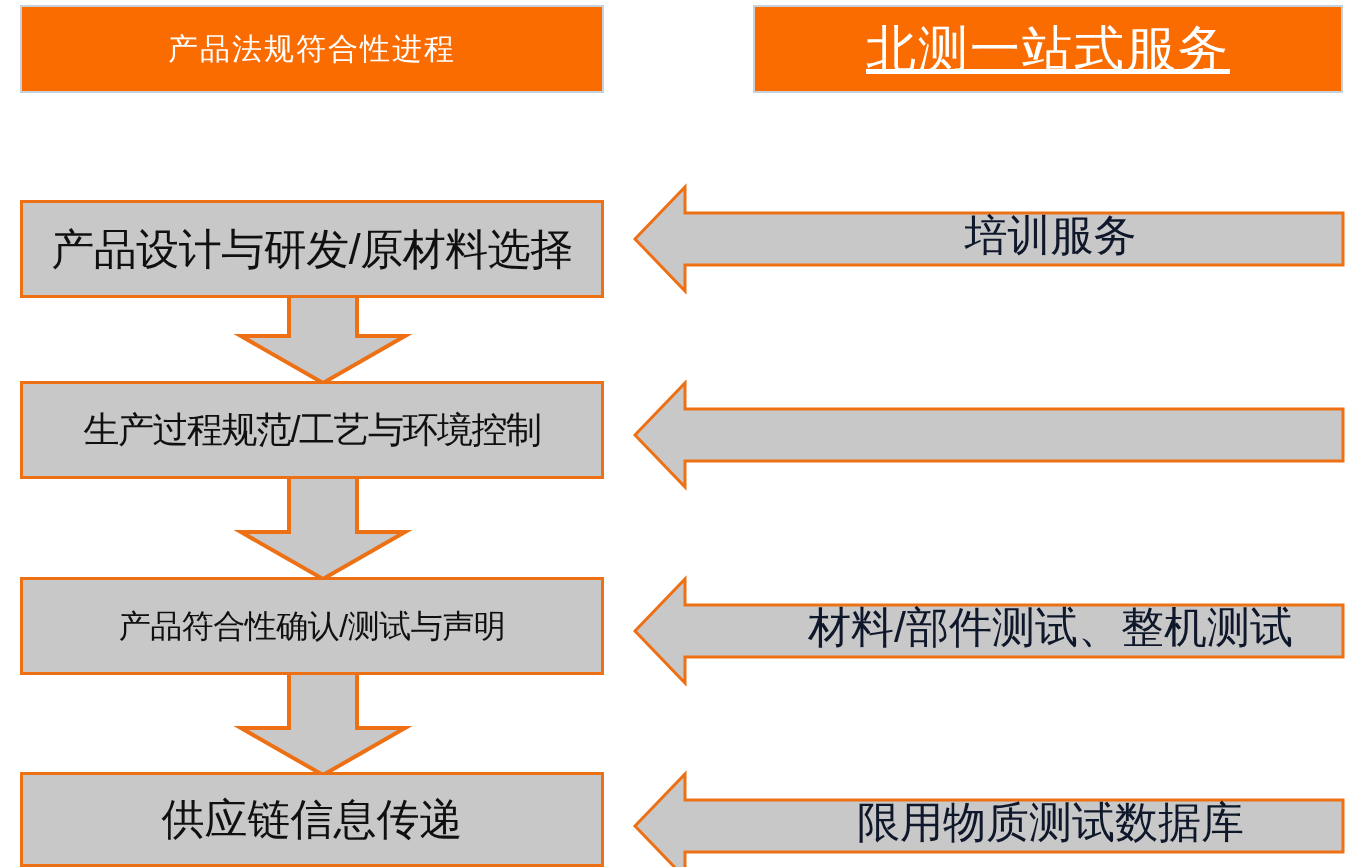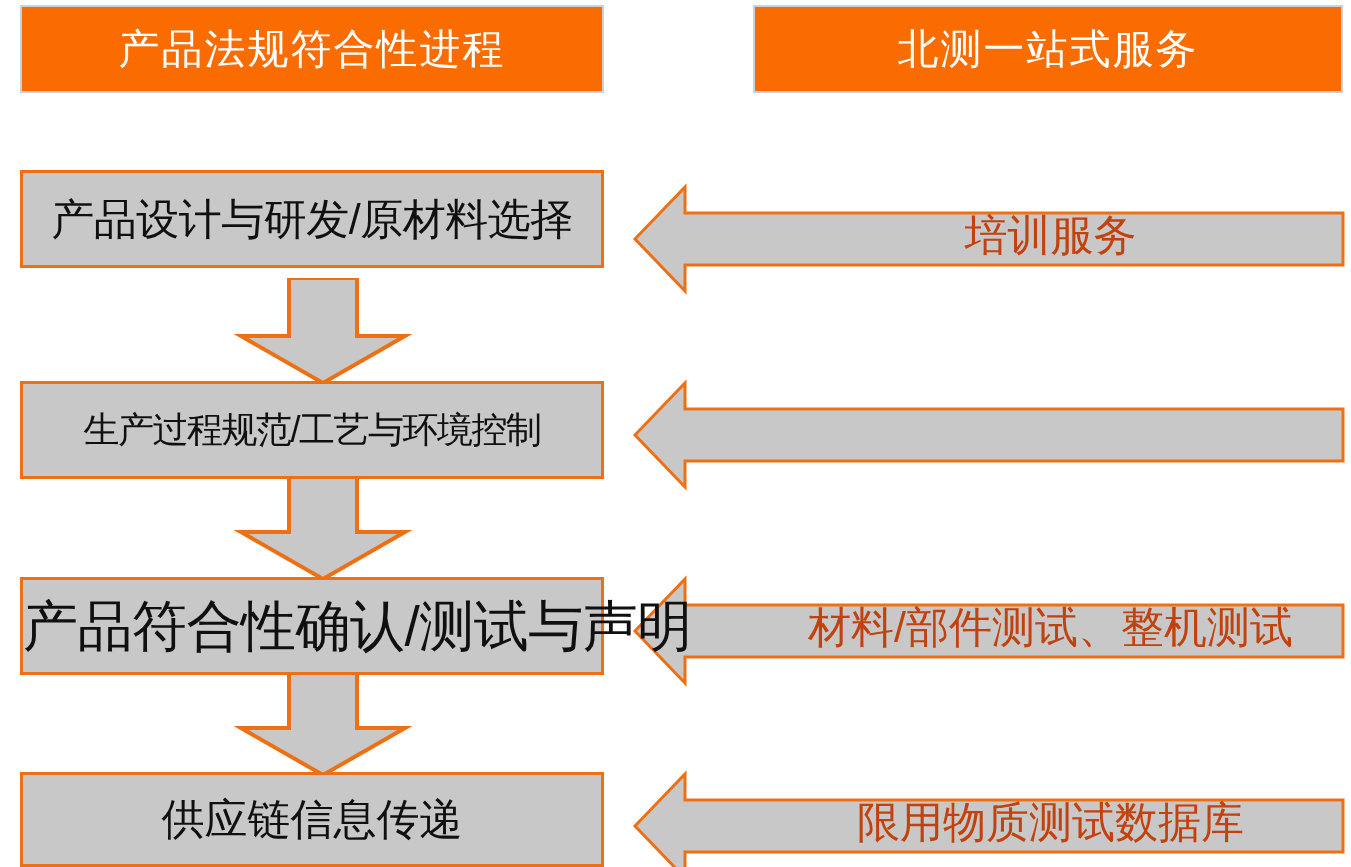--- a/index.html
+++ b/index.html
@@ -29,28 +29,29 @@
     justify-content: center;
     color: #ffffff;
     letter-spacing: 2px;
     white-space: nowrap;
   }
   #banner-left {
     left: 20px;
     top: 5px;
     width: 584px;
     height: 88px;
-    font-size: 41px;
+    font-size: 30px;
   }
   #banner-right {
     left: 753px;
     top: 5px;
     width: 590px;
     height: 88px;
-    font-size: 41px;
+    font-size: 50px;
+    text-decoration: underline;
   }
 
   
   .proc-box {
     position: absolute;
     left: 20px;
     width: 584px;
     background: #C8C8C8;
     border: 3px solid #ED7014;
     box-sizing: border-box;
@@ -58,25 +59,25 @@
     align-items: center;
     color: #101010;
     white-space: nowrap;
     z-index: 3;
   }
   .proc-box .box-text {
     width: 100%;
     text-align: center;
     line-height: 1;
   }
-  #proc-1 { top: 170px; height: 98px; font-size: 43px; }
+  #proc-1 { top: 200px; height: 98px; font-size: 43px; }
   #proc-1 .box-text { letter-spacing: -0.5px; }
   #proc-2 { top: 381px; height: 98px; font-size: 36px; }
   #proc-2 .box-text { letter-spacing: -1.5px; }
-  #proc-3 { top: 577px; height: 98px; font-size: 55px; }
+  #proc-3 { top: 577px; height: 98px; font-size: 32px; }
   #proc-3 .box-text { letter-spacing: -0.5px; }
   #proc-4 { top: 772px; height: 95px; font-size: 43px; }
   #proc-4 .box-text { letter-spacing: 0px; }
 
   
   .down-arrow {
     position: absolute;
     left: 233px;
     width: 180px;
     z-index: 1;
@@ -96,21 +97,21 @@
   #svc-2 { top: 379px; height: 112px; }
   #svc-3 { top: 575px; height: 112px; }
   #svc-4 { top: 770px; height: 112px; }
 
   .svc-label {
     position: absolute;
     left: 758px;
     width: 585px;
     text-align: center;
     font-size: 43px;
-    color: #c2410c;
+    color: #0f172a;
     white-space: nowrap;
     z-index: 4;
     line-height: 1;
   }
   #svc-label-1 { top: 214px; }
   #svc-label-2 { top: 410px; }
   #svc-label-3 { top: 606px; }
   #svc-label-4 { top: 801px; }
 </style>
 </head>

